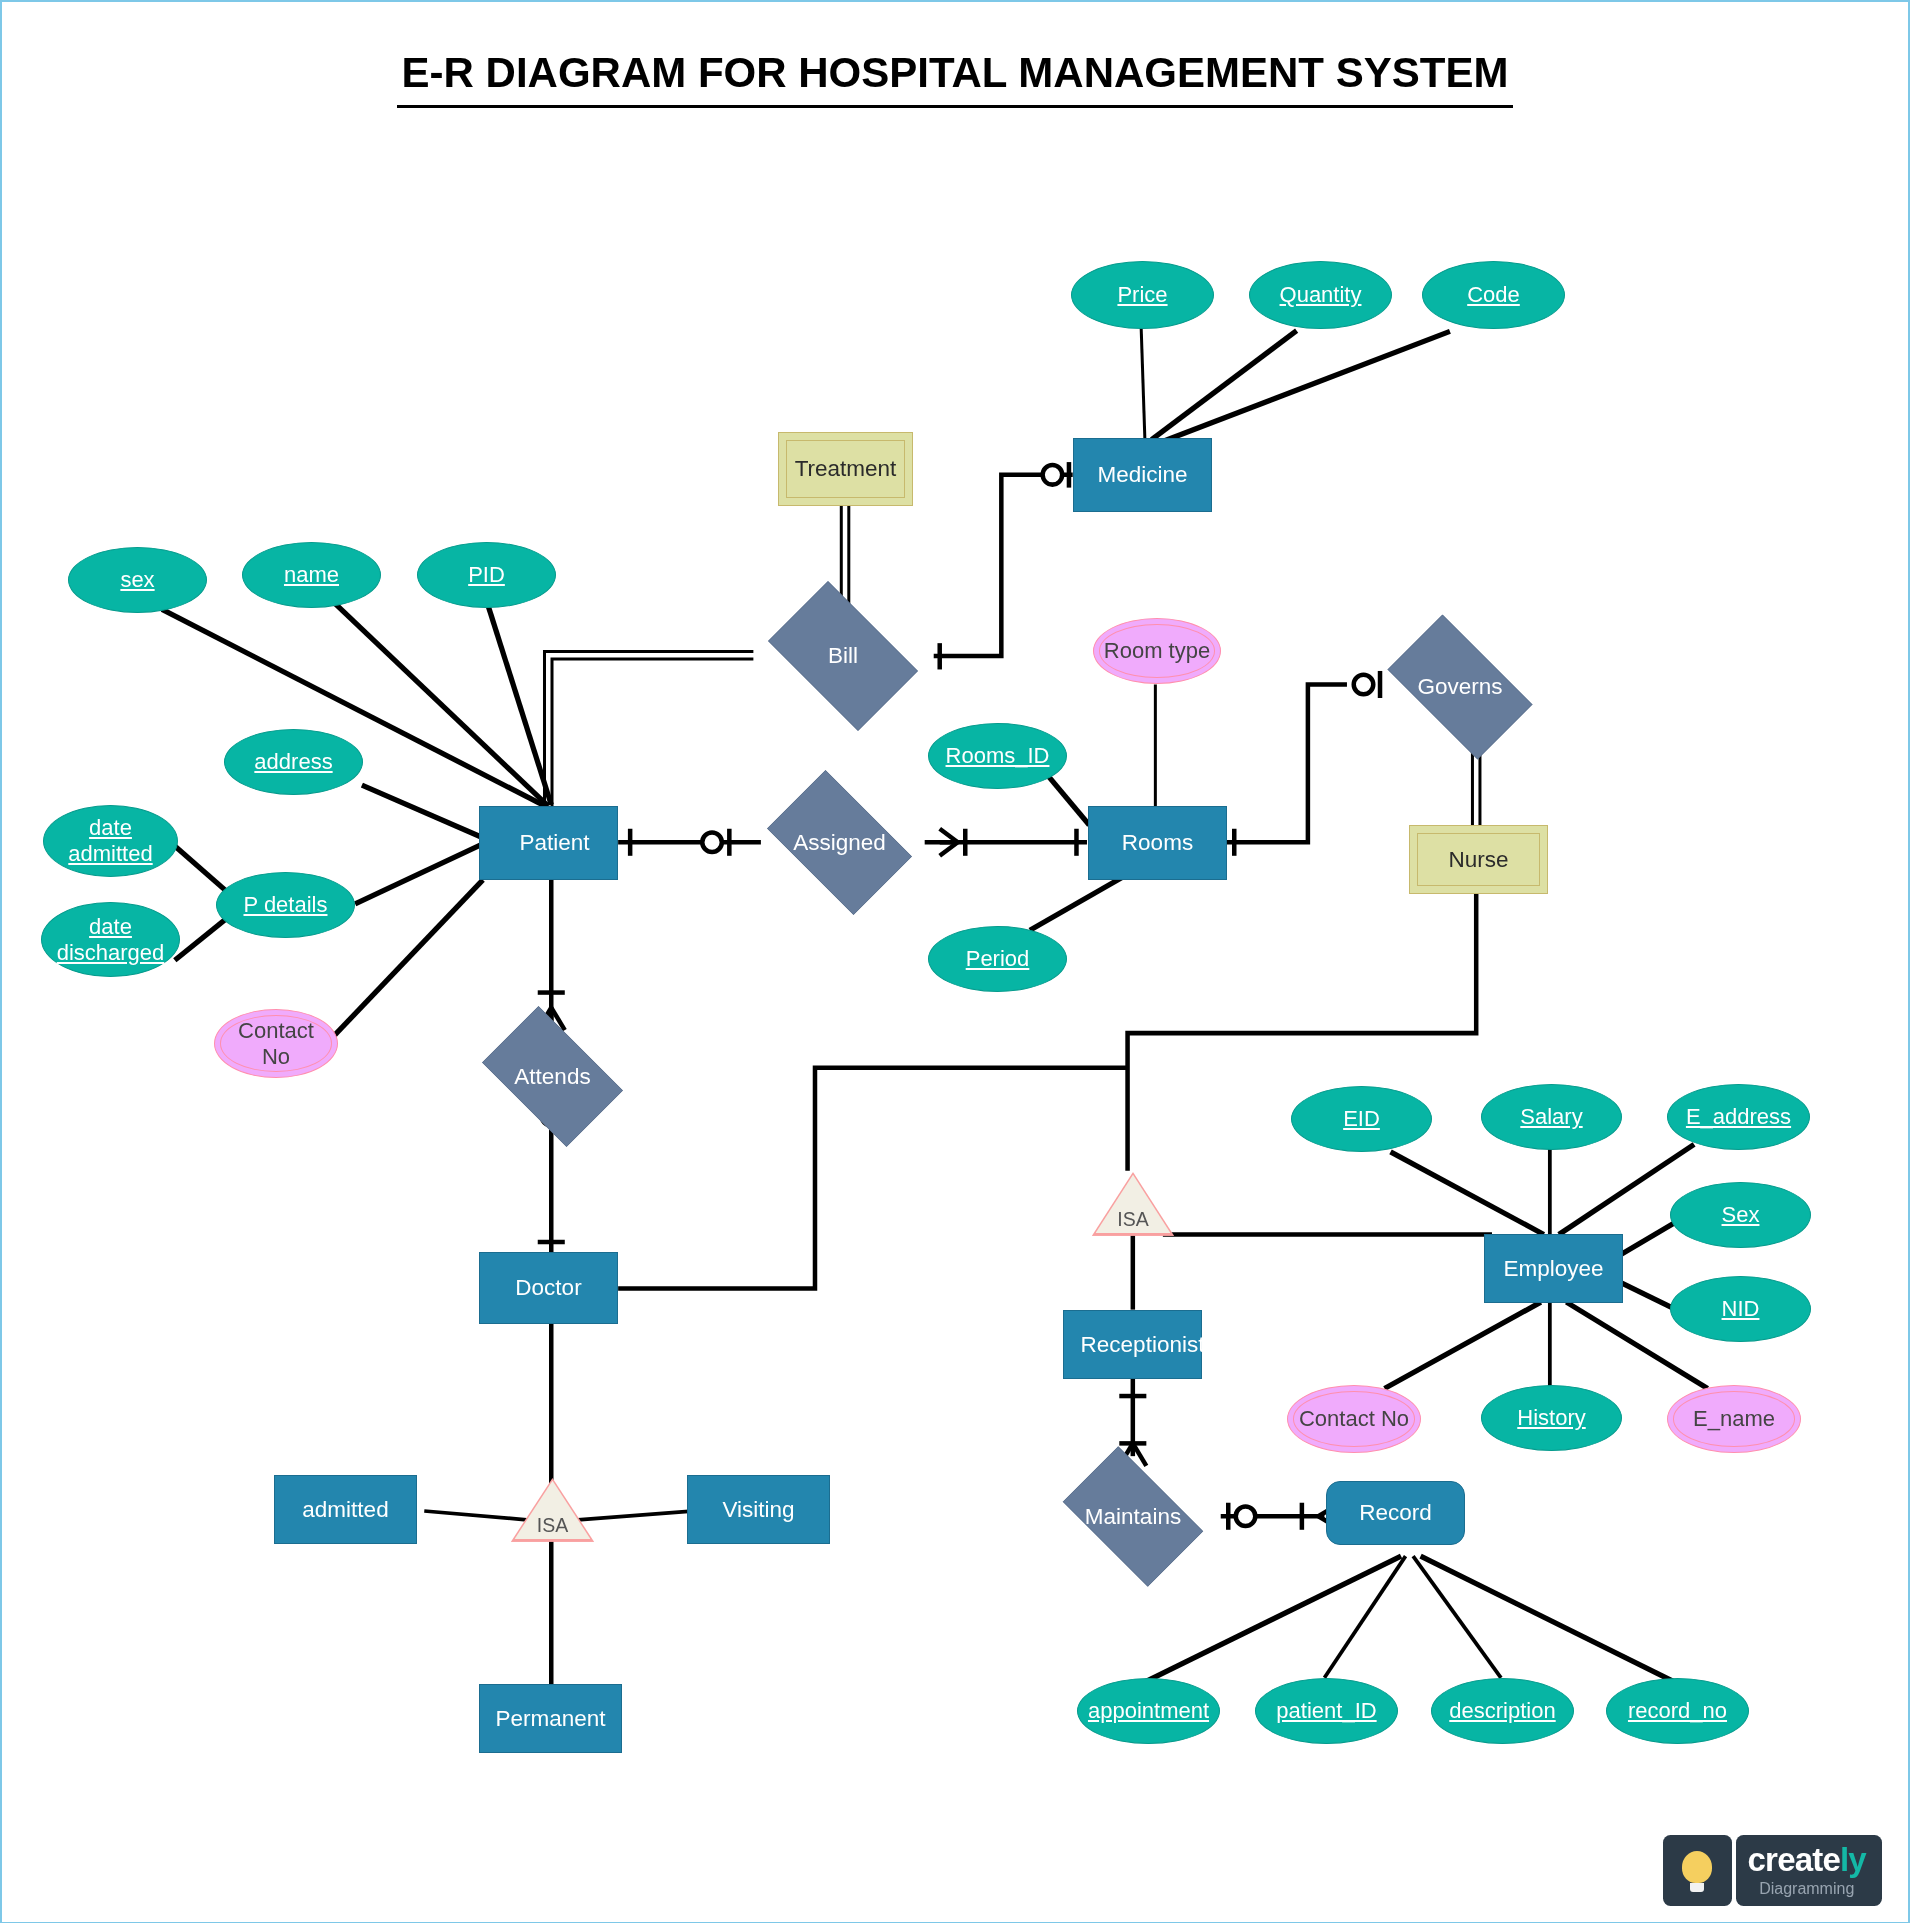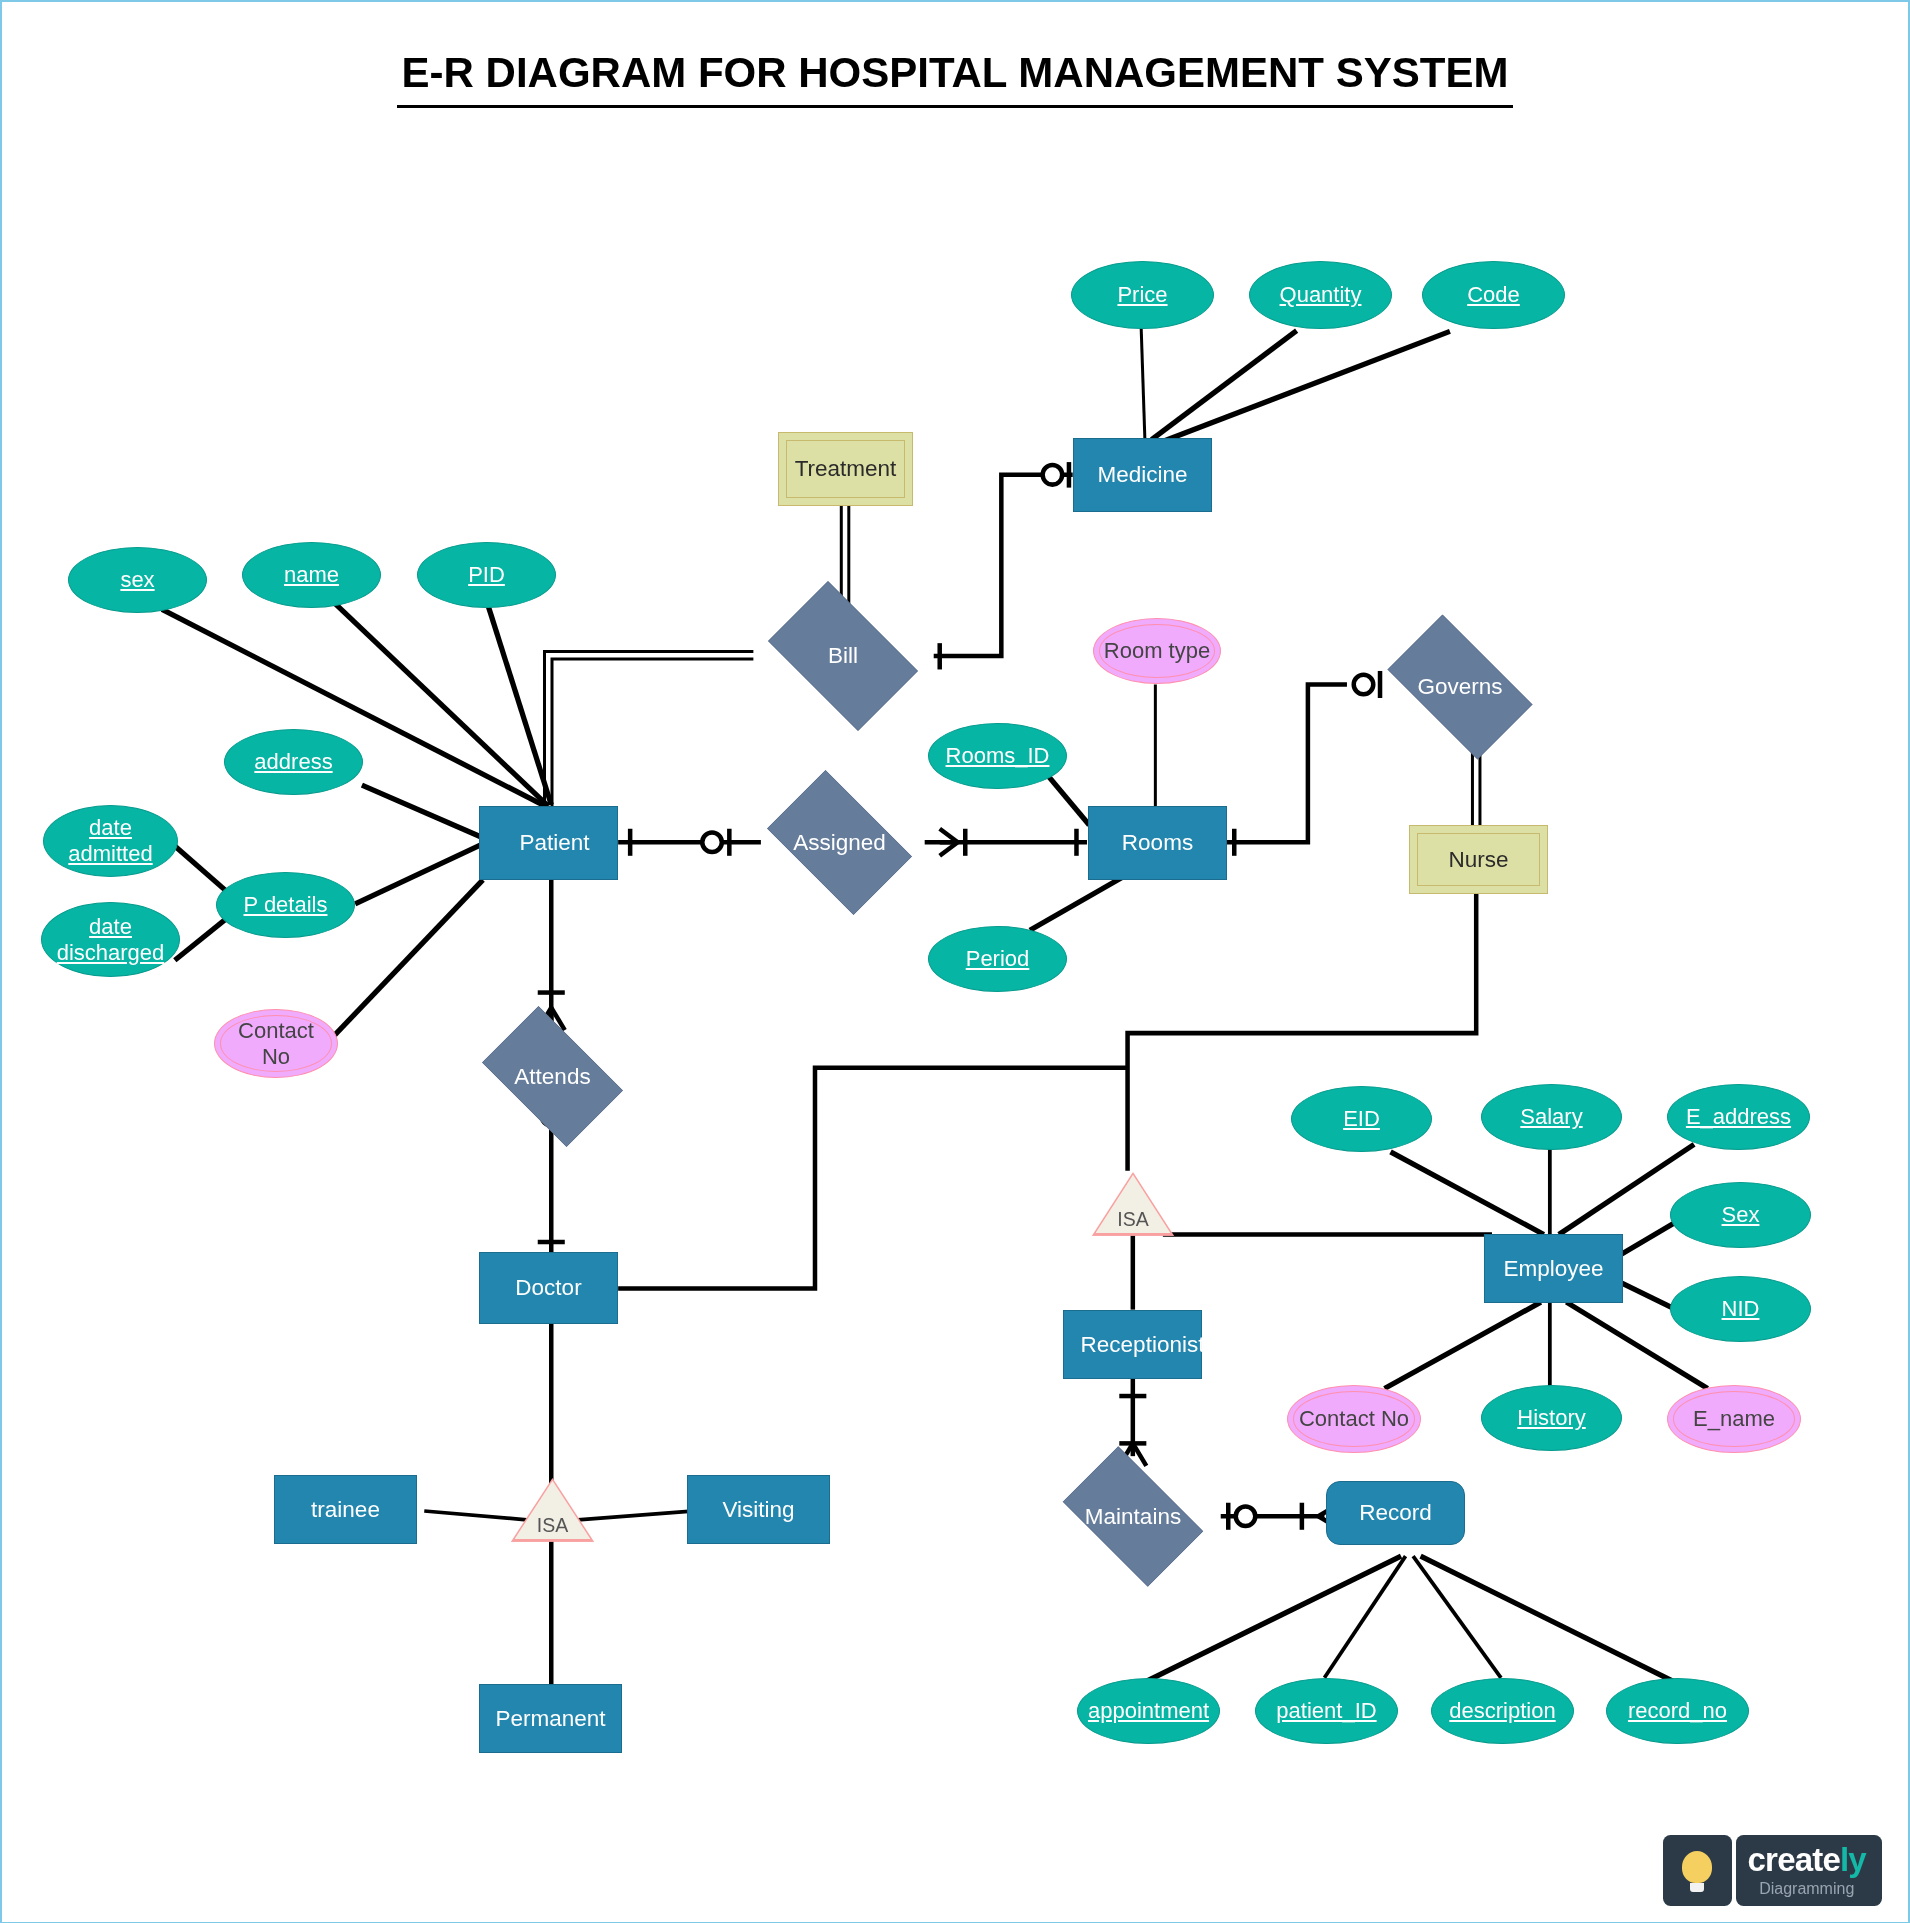--- a/index.html
+++ b/index.html
@@ -346,21 +346,21 @@
     <span>Doctor</span>
   </div>
 
   <div class="node isa" style="left:510px;top:1477px;width:81px;height:62px;">
     <div class="tri-b"></div>
     <div class="tri" style="transform:scale(.94);"></div>
     <span class="lbl">ISA</span>
   </div>
 
   <div class="node entity" style="left:272px;top:1473px;width:143px;height:69px;">
-    <span>trainee</span>
+    <span>admitted</span>
   </div>
   <div class="node entity" style="left:685px;top:1473px;width:143px;height:69px;">
     <span>Visiting</span>
   </div>
   <div class="node entity" style="left:477px;top:1682px;width:143px;height:69px;">
     <span>Permanent</span>
   </div>
 
   <div class="node isa" style="left:1091px;top:1171px;width:80px;height:62px;">
     <div class="tri-b"></div>

